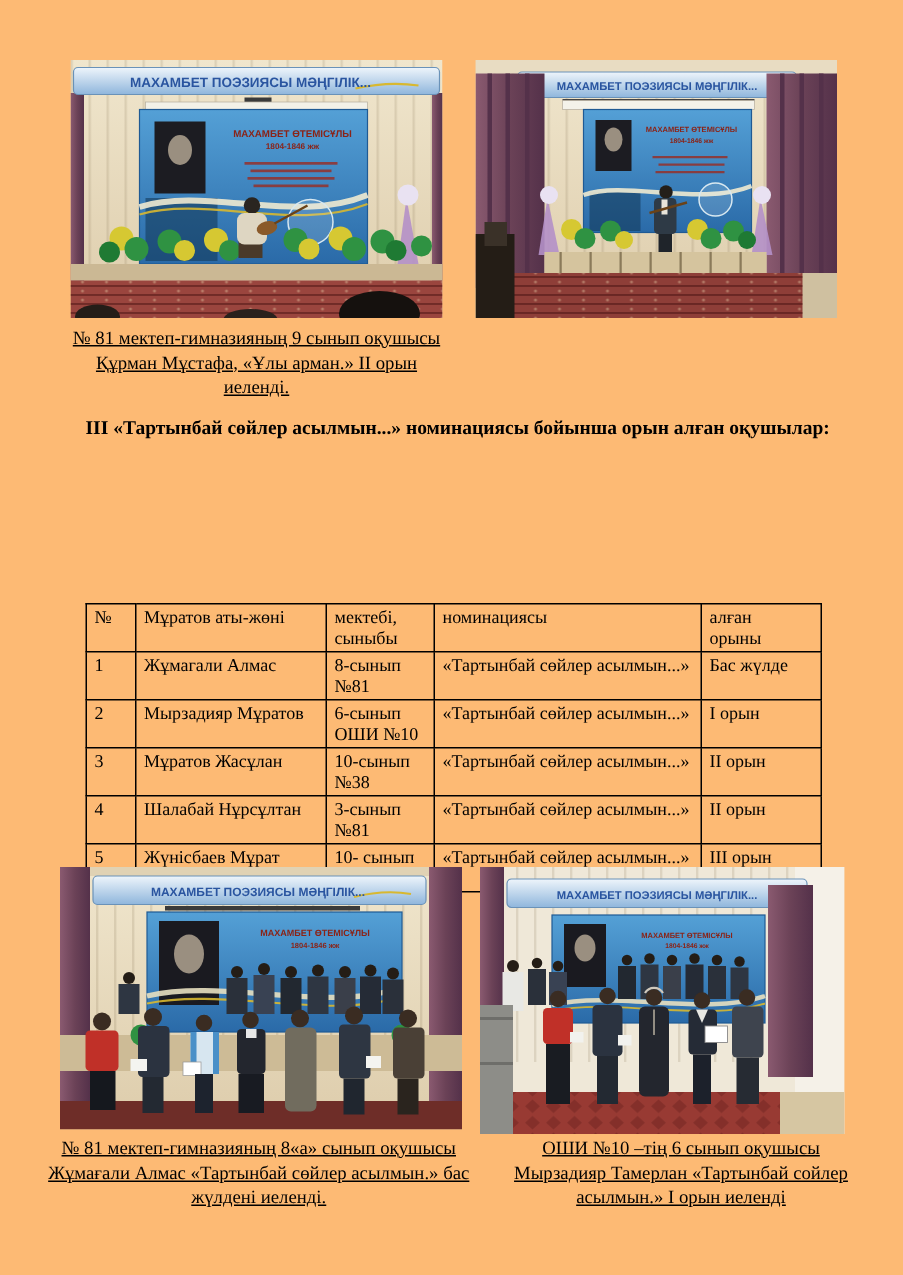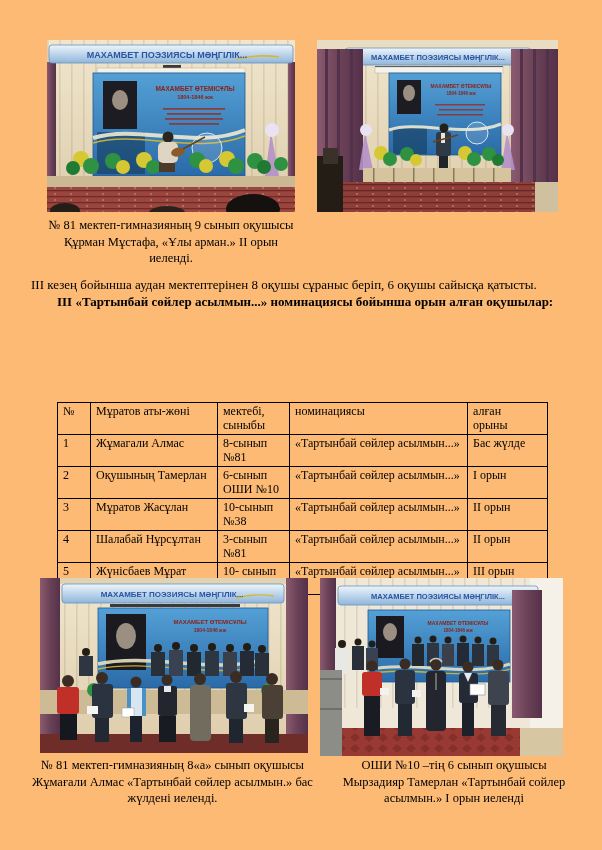--- a/index.html
+++ b/index.html
@@ -2,21 +2,21 @@
 <html><head>
 <meta charset="utf-8">
 <style>
   html,body { margin:0; padding:0; background:#ffffff; }
   .page {
     position:relative; width:602px; height:850px; background:#fdba74; overflow:hidden;
     font-family:"Liberation Serif","DejaVu Serif",serif; color:#000;
   }
   .photo { position:absolute; }
   .photo svg { display:block; width:100%; height:100%; }
-  .caption { position:absolute; text-align:center; font-size:12.5px; line-height:16.5px; }
+  .caption { position:absolute; text-align:center; font-size:12.5px; line-height:16.5px;text-decoration:underline; }
   .bodytext { position:absolute; left:31px; top:276px; width:544px; font-size:13px; line-height:17px; text-align:justify; }
   .bodytext p { margin:0; }
   .indent { text-indent:26px; }
   .bold { font-weight:bold; }
   .doc-table {
     position:absolute; left:57px; top:402px; width:490px;
     border-collapse:collapse; font-size:12px; line-height:13.5px; table-layout:fixed;
   }
   .doc-table th, .doc-table td {
     border:1px solid #000; padding:2px 5px; vertical-align:top; text-align:left;
@@ -197,21 +197,20 @@
       <rect x="0" y="116" width="26" height="56" fill="#241d16"></rect>
       <rect x="6" y="108" width="15" height="16" fill="#3a3128"></rect>
     </svg>
   </div>
 
   
   <div class="caption" style="left:42px; top:217px; width:258px;">№ 81 мектеп-гимназияның 9  сынып оқушысы Құрман Мұстафа, «Ұлы арман.» II орын иеленді.</div>
 
   
   <div class="bodytext">
-    <p>III кезең бойынша аудан мектептерінен 8 оқушы сұраныс беріп, 6 оқушы сайысқа қатысты.</p>
     <p class="indent bold">III «Тартынбай сөйлер асылмын...»  номинациясы бойынша орын алған оқушылар:</p>
   </div>
 
   
   <table class="doc-table">
     <colgroup>
       <col style="width:33px">
         <col style="width:127px">
         <col style="width:72px">
         <col style="width:178px">
@@ -230,21 +229,21 @@
     <tr>
       <td>1</td>
       <td>Жұмагали Алмас</td>
       <td>8-сынып
 №81</td>
       <td>«Тартынбай сөйлер асылмын...»</td>
       <td>Бас жүлде</td>
     </tr>
     <tr>
       <td>2</td>
-      <td>Оқушының Тамерлан</td>
+      <td>Мырзадияр Мұратов</td>
       <td>6-сынып
 ОШИ №10</td>
       <td>«Тартынбай сөйлер асылмын...»</td>
       <td>I орын</td>
     </tr>
     <tr>
       <td>3</td>
       <td>Мұратов Жасұлан</td>
       <td>10-сынып
 №38</td>

